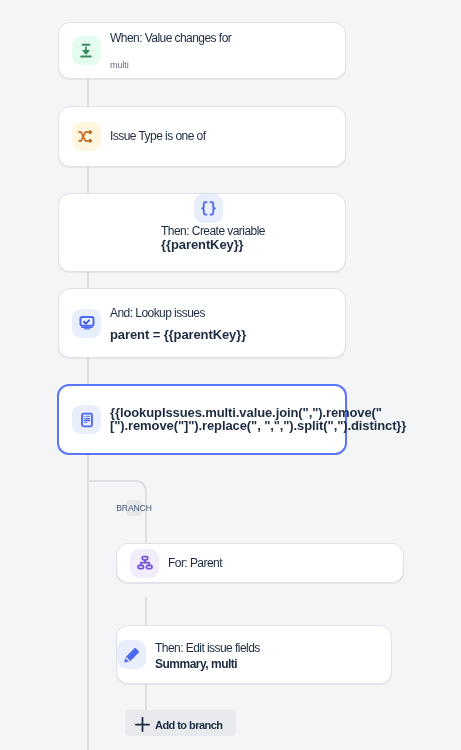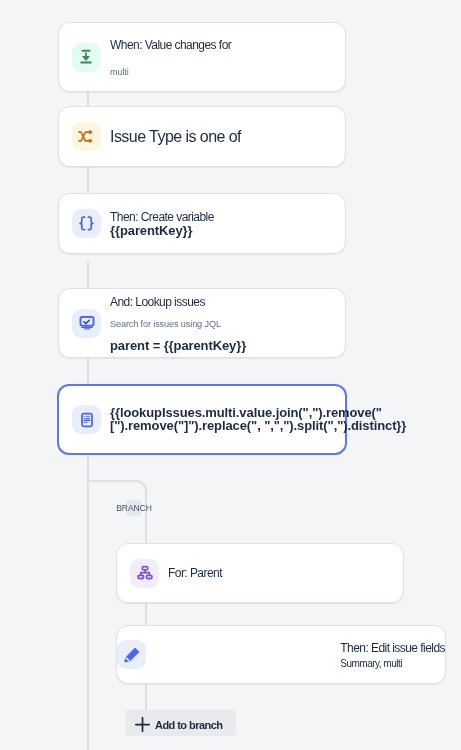--- a/index.html
+++ b/index.html
@@ -29,22 +29,22 @@
   .card.sel{border:2px solid #5a76f7;box-shadow:none;}
   .iconbox{
     width:29px;height:29px;border-radius:9px;
     display:flex;align-items:center;justify-content:center;
     flex:0 0 auto;
   }
   .texts{display:flex;flex-direction:column;}
   .t-title{font-size:12px;letter-spacing:-0.55px;color:#1c2b41;line-height:16px;white-space:nowrap;}
   .t-sub{font-size:9.2px;letter-spacing:-0.15px;color:#626f86;line-height:13.9px;white-space:nowrap;}
   .t-val{font-size:13px;letter-spacing:-0.1px;color:#1c2b41;font-weight:bold;line-height:12.9px;white-space:nowrap;}
-  .t-line{font-size:16px;letter-spacing:-0.55px;color:#1c2b41;line-height:17.9px;white-space:nowrap;}
-  .t-valbig{font-size:10px;letter-spacing:-0.5px;color:#1c2b41;font-weight:normal;line-height:16.8px;white-space:nowrap;}
+  .t-line{font-size:12px;letter-spacing:-0.55px;color:#1c2b41;line-height:17.9px;white-space:nowrap;}
+  .t-valbig{font-size:12px;letter-spacing:-0.5px;color:#1c2b41;font-weight:bold;line-height:16.8px;white-space:nowrap;}
 
   .branch-pill{
     position:absolute;background:#e5e7eb;border-radius:4px;
     font-size:8.5px;letter-spacing:-0.05px;color:#44546f;
     display:flex;align-items:center;justify-content:center;
   }
   .addbtn{
     position:absolute;background:#e9eaee;border-radius:4px;
     box-sizing:border-box;
     font-size:11px;letter-spacing:-0.55px;color:#1c2b41;font-weight:bold;
@@ -66,21 +66,21 @@
 
   <div class="branch-elbow" style="left:87px;top:480px;width:60px;height:22px;"></div>
   <div class="vline" style="left:145px;top:492px;height:51px;"></div>
   <div class="vline" style="left:145px;top:597px;height:29px;"></div>
   <div class="vline" style="left:145px;top:684px;height:27px;"></div>
 
   <div class="branch-pill" style="left:126px;top:500px;width:16px;height:16px;">
       <span>BRANCH</span>
     </div>
 
-  <div class="card" style="left:58px;top:22px;width:288px;height:70px;padding-left:13px;">
+  <div class="card" style="left:58px;top:22px;width:288px;height:57px;padding-left:13px;">
     <div class="iconbox" style="background:#e4fcee;">
       <svg width="16" height="16" viewBox="0 0 16 16" style="margin-left:-0.5px;">
           <g fill="#3a8a5f">
             <rect x="3.6" y="0.7" width="8.8" height="2" rx="0.9"></rect>
             <rect x="2.3" y="12.6" width="11.4" height="2" rx="0.9"></rect>
             <rect x="7.1" y="3.4" width="1.8" height="4.6" rx="0.5"></rect>
             <path d="M4.9 7.5h6.2L8 11.2z" stroke="#3a8a5f" stroke-width="1.1" stroke-linejoin="round"></path>
           </g>
         </svg>
     </div>
@@ -99,21 +99,21 @@
             <path d="M11.8 0.95 13.5 2.15 11.8 3.4"></path>
             <path d="M11.8 9.6 13.5 10.85 11.8 12.05"></path>
           </g>
         </svg>
     </div>
     <div class="texts" style="margin-left:9px;">
       <div class="t-line">Issue Type is one of</div>
     </div>
   </div>
 
-  <div class="card" style="left:58px;top:193px;width:288px;height:61px;padding-left:13px;">
+  <div class="card" style="left:58px;top:193px;width:288px;height:79px;padding-left:13px;flex-direction:column;">
     <div class="iconbox" style="background:#e8eefc;">
       <svg width="19" height="14.5" viewBox="0 0 19 14.5">
           <g fill="none" stroke="#4c68f0" stroke-width="1.75" stroke-linecap="round" stroke-linejoin="round">
             <path d="M7.6 1.0H6.3c-.82 0-1.5.68-1.5 1.5v2.95c0 .97-.8 1.8-1.78 1.8.98 0 1.78.83 1.78 1.8v2.95c0 .82.68 1.5 1.5 1.5h1.3"></path>
             <path d="M11.4 1.0h1.3c.82 0 1.5.68 1.5 1.5v2.95c0 .97.8 1.8 1.78 1.8-.98 0-1.78.83-1.78 1.8v2.95c0 .82-.68 1.5-1.5 1.5h-1.3"></path>
           </g>
         </svg>
     </div>
     <div class="texts" style="margin-left:9px;">
       <div class="t-title">Then: Create variable</div>
@@ -125,21 +125,20 @@
     <div class="iconbox" style="background:#e8eefc;">
       <svg width="16" height="16" viewBox="0 0 16 16">
           <rect x="1.5" y="1.9" width="13" height="8.8" rx="1.7" fill="none" stroke="#4c68f0" stroke-width="1.95"></rect>
           <path d="M4.9 6.6 6.9 8.6l3.3-3.4" fill="none" stroke="#2f4ad0" stroke-width="1.6" stroke-linecap="round" stroke-linejoin="round"></path>
           <path d="M2.6 12.3h10.8" stroke="#4c68f0" stroke-width="1.15" stroke-linecap="round"></path>
           <path d="M4.2 14.6c.6-.5 1.0-1.2 1.2-1.5h5.2c.2.3.6 1.0 1.2 1.5z" fill="#6d85f0"></path>
         </svg>
     </div>
     <div class="texts" style="margin-left:9px;gap:8px;">
       <div class="t-title">And: Lookup issues</div>
-      <div class="t-sub">Search for issues using JQL</div>
       <div class="t-val">parent = {{parentKey}}</div>
     </div>
   </div>
 
   <div class="card sel" style="left:57px;top:384px;width:290px;height:71px;padding-left:13px;">
     <div class="iconbox" style="background:#e8eefc;">
       <svg width="16" height="16" viewBox="0 0 16 16">
           <rect x="3.0" y="1.6" width="10.0" height="12.8" rx="1.55" fill="none" stroke="#4c68f0" stroke-width="1.8"></rect>
           <g fill="#4c68f0">
             <circle cx="5.3" cy="4.25" r="0.62"></circle>
@@ -151,38 +150,38 @@
             <rect x="6.1" y="9.95" width="2.2" height="1.1" rx="0.55"></rect>
           </g>
         </svg>
     </div>
     <div class="texts" style="margin-left:9px;">
       <div class="t-val">{{lookupIssues.multi.value.join(",").remove("</div>
       <div class="t-val">[").remove("]").replace(", ",",").split(",").distinct}}</div>
     </div>
   </div>
 
-  <div class="card" style="left:116px;top:543px;width:288px;height:60px;padding-left:13px;">
+  <div class="card" style="left:116px;top:543px;width:288px;height:40px;padding-left:13px;">
     <div class="iconbox" style="background:#f1edfc;">
       <svg width="16" height="16" viewBox="0 0 16 16">
           <g fill="none" stroke="#7553d4" stroke-width="1.75" stroke-linecap="round" stroke-linejoin="round">
             <rect x="5.15" y="1.55" width="5.7" height="3.2" rx="1.6"></rect>
             <rect x="0.95" y="10.35" width="5.7" height="3.2" rx="1.6"></rect>
             <rect x="9.35" y="10.35" width="5.7" height="3.2" rx="1.6"></rect>
             <path d="M8 4.75v2.75"></path>
             <path d="M3.8 10.3V7.5h8.4v2.8"></path>
           </g>
         </svg>
     </div>
     <div class="texts" style="margin-left:9px;">
       <div class="t-title">For: Parent</div>
     </div>
   </div>
 
-  <div class="card" style="left:116px;top:625px;width:330px;height:59px;justify-content:space-between;">
+  <div class="card" style="left:116px;top:625px;width:276px;height:59px;">
     <div class="iconbox" style="background:#e8eefc;">
       <svg width="16" height="16" viewBox="0 0 16 16">
           <g fill="#4c68f0">
             <path d="M11.05 1.35 14.65 4.95 6.0 13.6 2.4 10.0Z" stroke="#4c68f0" stroke-width="1.05" stroke-linejoin="round"></path>
             <path d="M1.85 10.75 5.25 14.15 1.1 15.0C.8 15.05.6 14.85.65 14.55Z" stroke="#4c68f0" stroke-width="0.7" stroke-linejoin="round"></path>
           </g>
           <path d="M1.95 10.75 5.35 14.15" stroke="#fff" stroke-width="1.2" fill="none"></path>
         </svg>
     </div>
     <div class="texts" style="margin-left:9px;padding-top:3.4px;">

